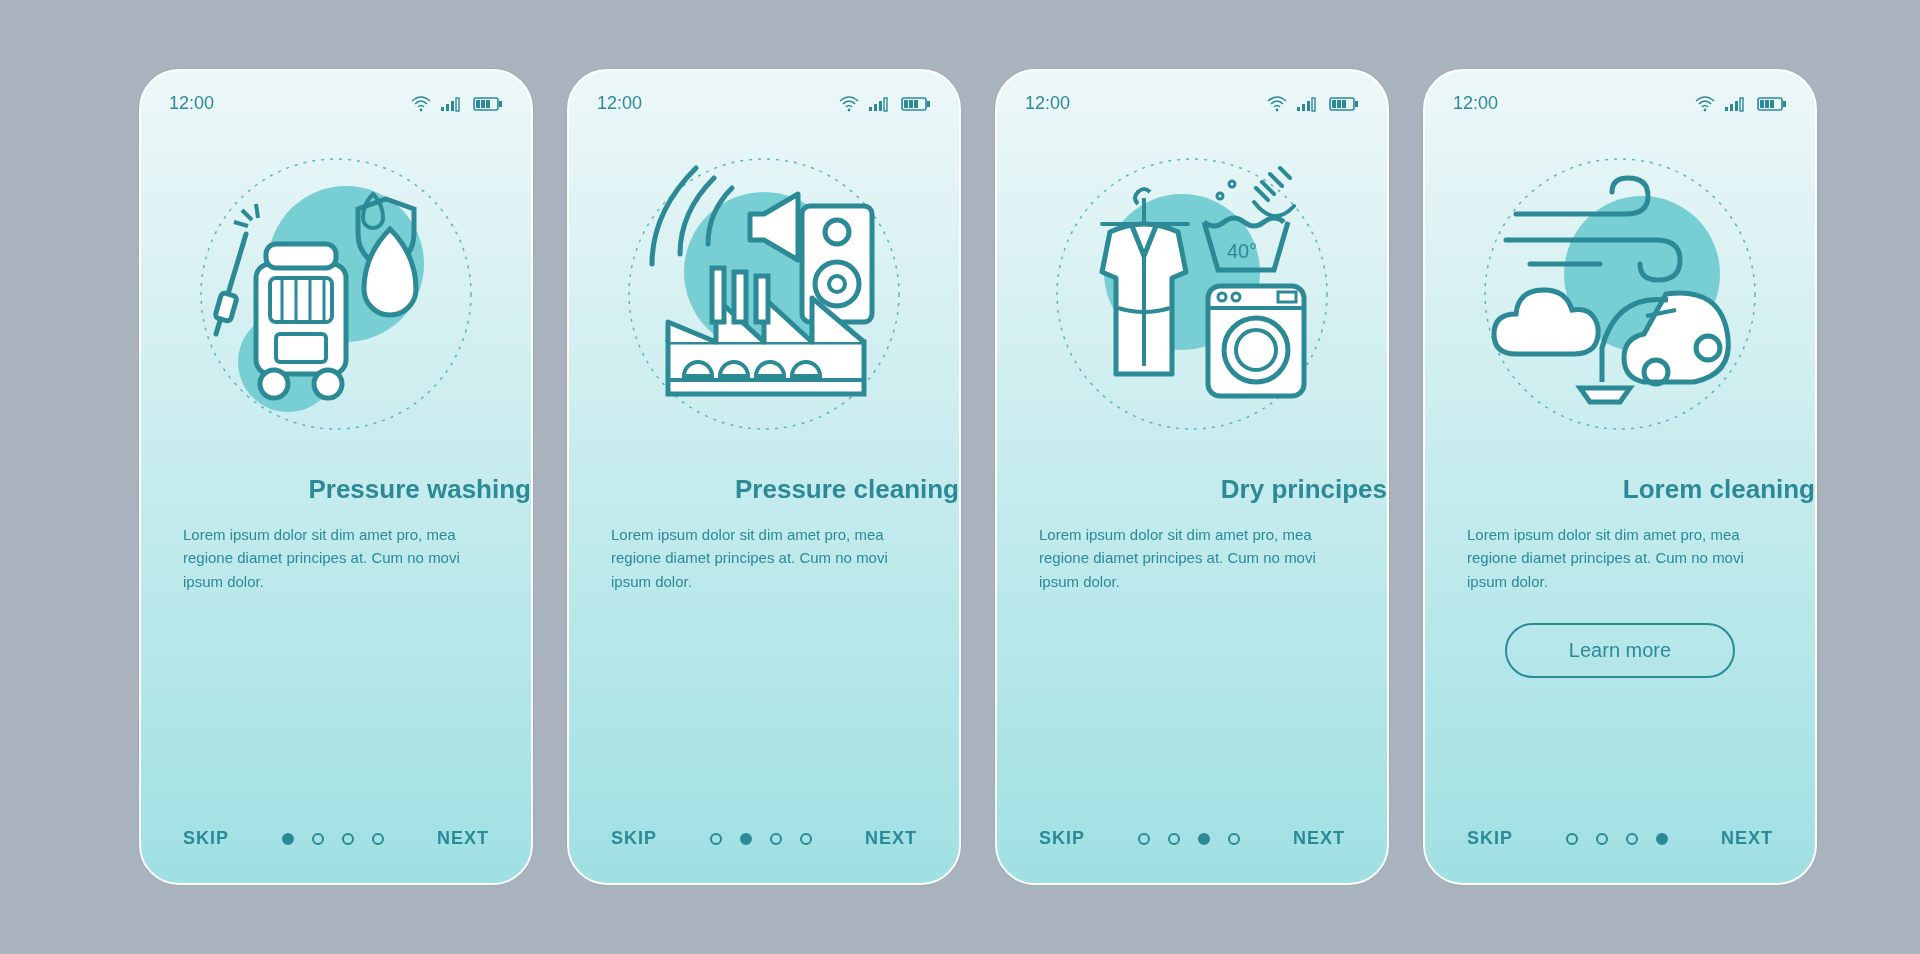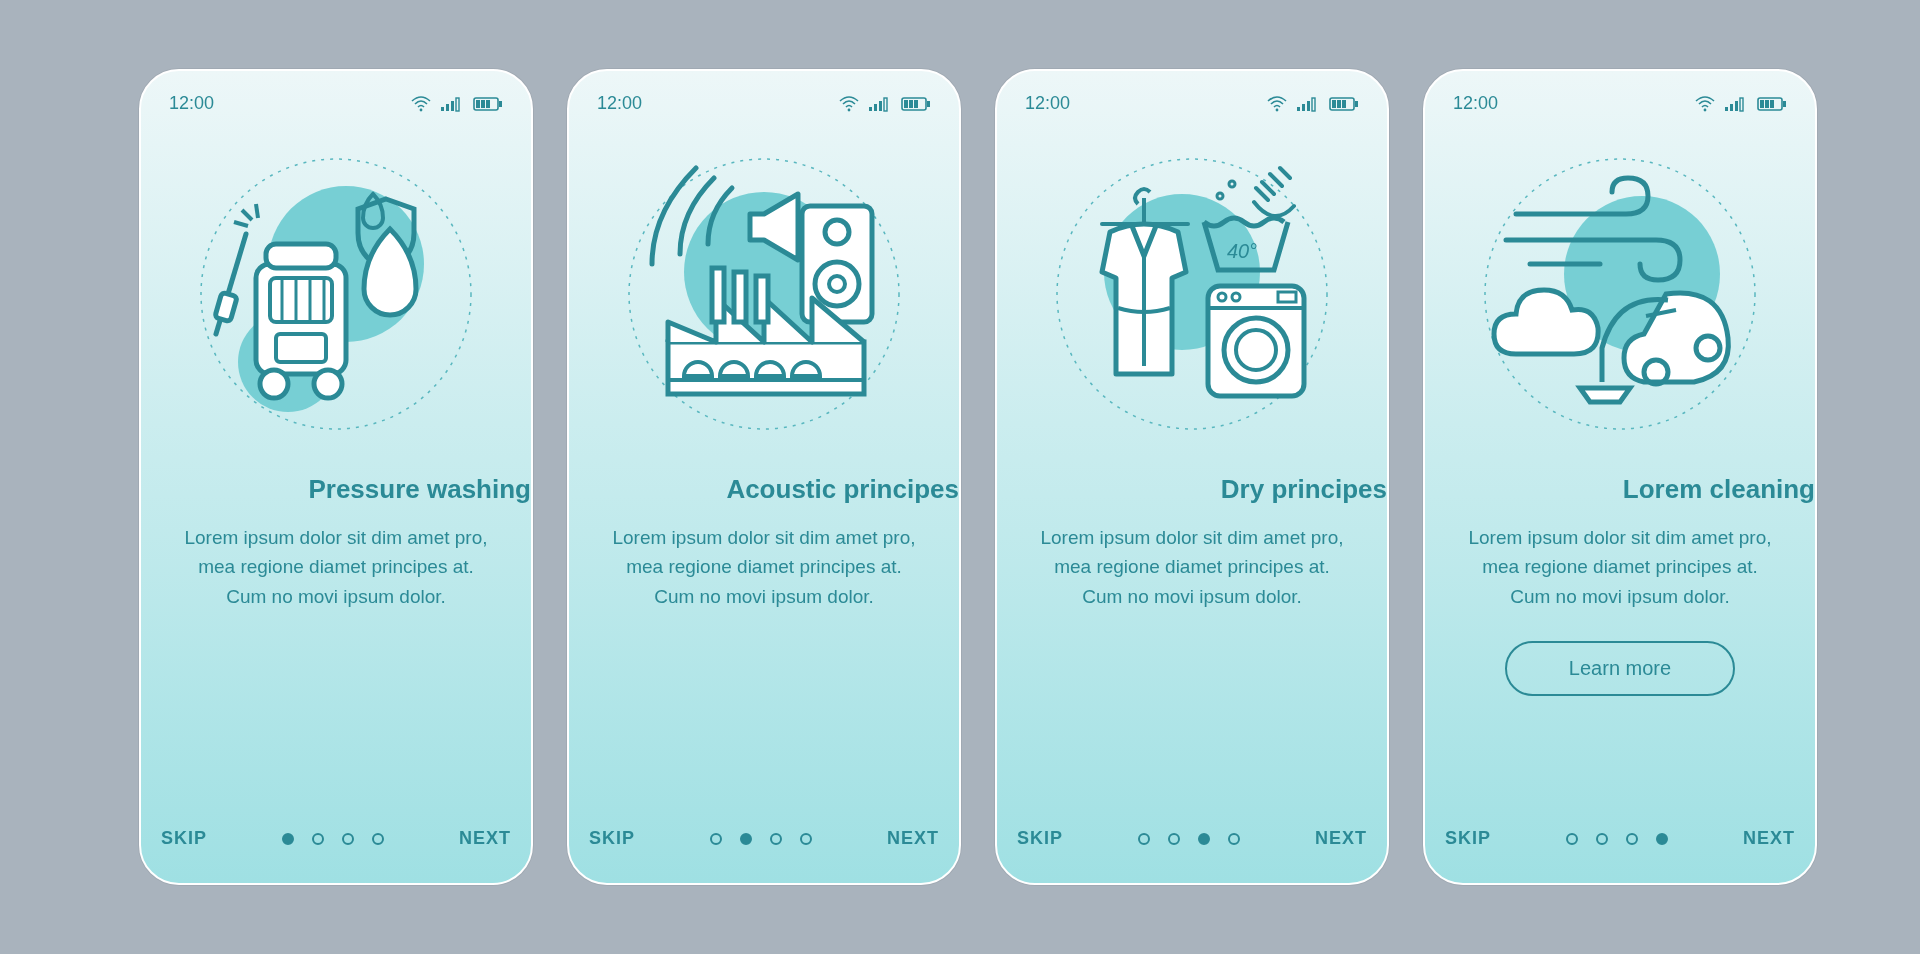--- a/index.html
+++ b/index.html
@@ -44,35 +44,34 @@
   .status-icons svg { display: block; }
 
   .illu {
     width: 100%;
     height: 340px;
     display: flex;
     align-items: center;
     justify-content: center;
     margin-top: 10px;
     position: relative;
-    font-style: italic;
   }
   .illu svg { display: block; }
 
   .title {
     text-align: right;
     color: #2b8a96;
     font-size: 26px;
     font-weight: 700;
     margin-top: 10px;
   }
   .body {
-    text-align: center;
-    color: #2b8a96;
-    font-size: 19px;
+    text-align: left;
+    color: #2b8a96;
+    font-size: 15px;
     line-height: 1.55;
     padding: 18px 42px 0 42px;
     font-weight: 400;
   }
   .learn {
     display: block;
     width: 230px;
     margin: 30px auto 0 auto;
     text-align: center;
     color: #2b8a96;
@@ -85,21 +84,21 @@
   }
 
   .nav {
     position: absolute;
     bottom: 34px;
     left: 0;
     right: 0;
     display: flex;
     align-items: center;
     justify-content: space-between;
-    padding: 0 20px;
+    padding: 0 42px;
   }
   .nav button {
     background: none;
     border: none;
     color: #2b8a96;
     font-size: 18px;
     letter-spacing: 1px;
     font-weight: 600;
     cursor: pointer;
   }
@@ -232,21 +231,21 @@
   <rect x="54" y="198" width="196" height="52" fill="#fff" stroke="#2b8a96" stroke-width="5"></rect>
   <path d="M54 198 l0 -20 l48 20 l0 -44 l48 44 l0 -44 l48 44 l0 -44 l52 44" fill="#fff" stroke="#2b8a96" stroke-width="5" stroke-linejoin="round"></path>
   <rect x="98" y="124" width="12" height="54" fill="#fff" stroke="#2b8a96" stroke-width="5"></rect>
   <rect x="120" y="128" width="12" height="50" fill="#fff" stroke="#2b8a96" stroke-width="5"></rect>
   <rect x="142" y="132" width="12" height="46" fill="#fff" stroke="#2b8a96" stroke-width="5"></rect>
 
   <path d="M70 232 a14 14 0 0 1 28 0 z M106 232 a14 14 0 0 1 28 0 z M142 232 a14 14 0 0 1 28 0 z M178 232 a14 14 0 0 1 28 0 z" fill="none" stroke="#2b8a96" stroke-width="4"></path>
   <line x1="54" y1="236" x2="250" y2="236" stroke="#2b8a96" stroke-width="4"></line>
 </svg>
       </div>
-    <h2 class="title">Acoustic principes</h2>
+    <h2 class="title">Pressure cleaning</h2>
     <p class="body">Lorem ipsum dolor sit dim amet pro, mea regione diamet principes at. Cum no movi ipsum dolor.</p>
     <div class="nav">
       <button>SKIP</button>
       <div class="dots">
           <span class="dot "></span>
           <span class="dot active"></span>
           <span class="dot "></span>
           <span class="dot "></span>
         </div>
       <button>NEXT</button>

